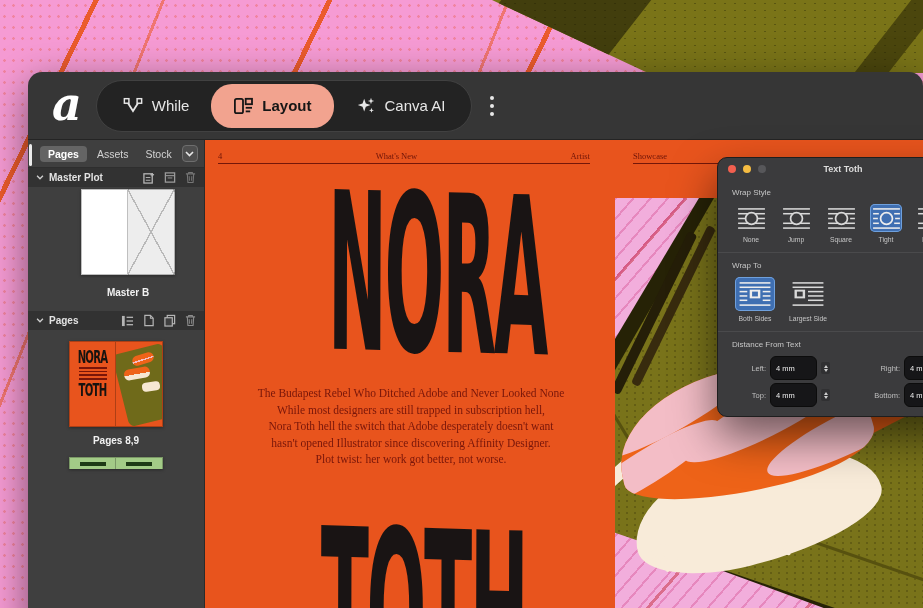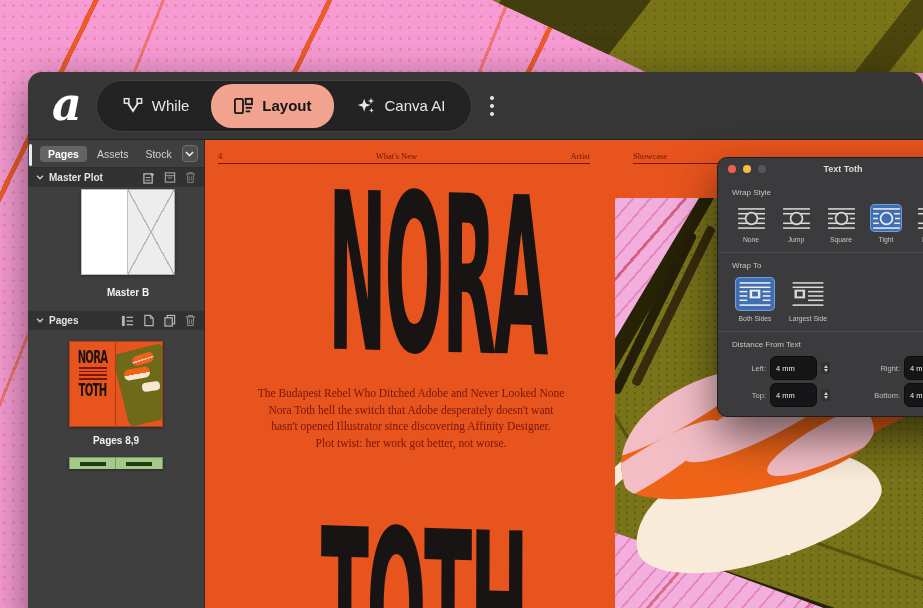--- a/index.html
+++ b/index.html
@@ -366,20 +366,21 @@
       <span>Showcase</span>
     </div>
     <div class="rule rule-right"></div>
 
     <div class="headline-wrap hw-top">
       <span class="display-head">NORA</span>
     </div>
 
     <div class="body-copy">
       <div>The Budapest Rebel Who Ditched Adobe and Never Looked None</div>
+      <div>While most designers are still trapped in subscription hell,</div>
       <div>Nora Toth hell the switch that Adobe desperately doesn't want</div>
       <div>hasn't opened Illustrator since discovering Affinity Designer.</div>
       <div>Plot twist: her work got better, not worse.</div>
     </div>
 
     <div class="headline-wrap hw-bottom">
       <span class="display-head">TOTH</span>
     </div>
 
     <div class="art">

